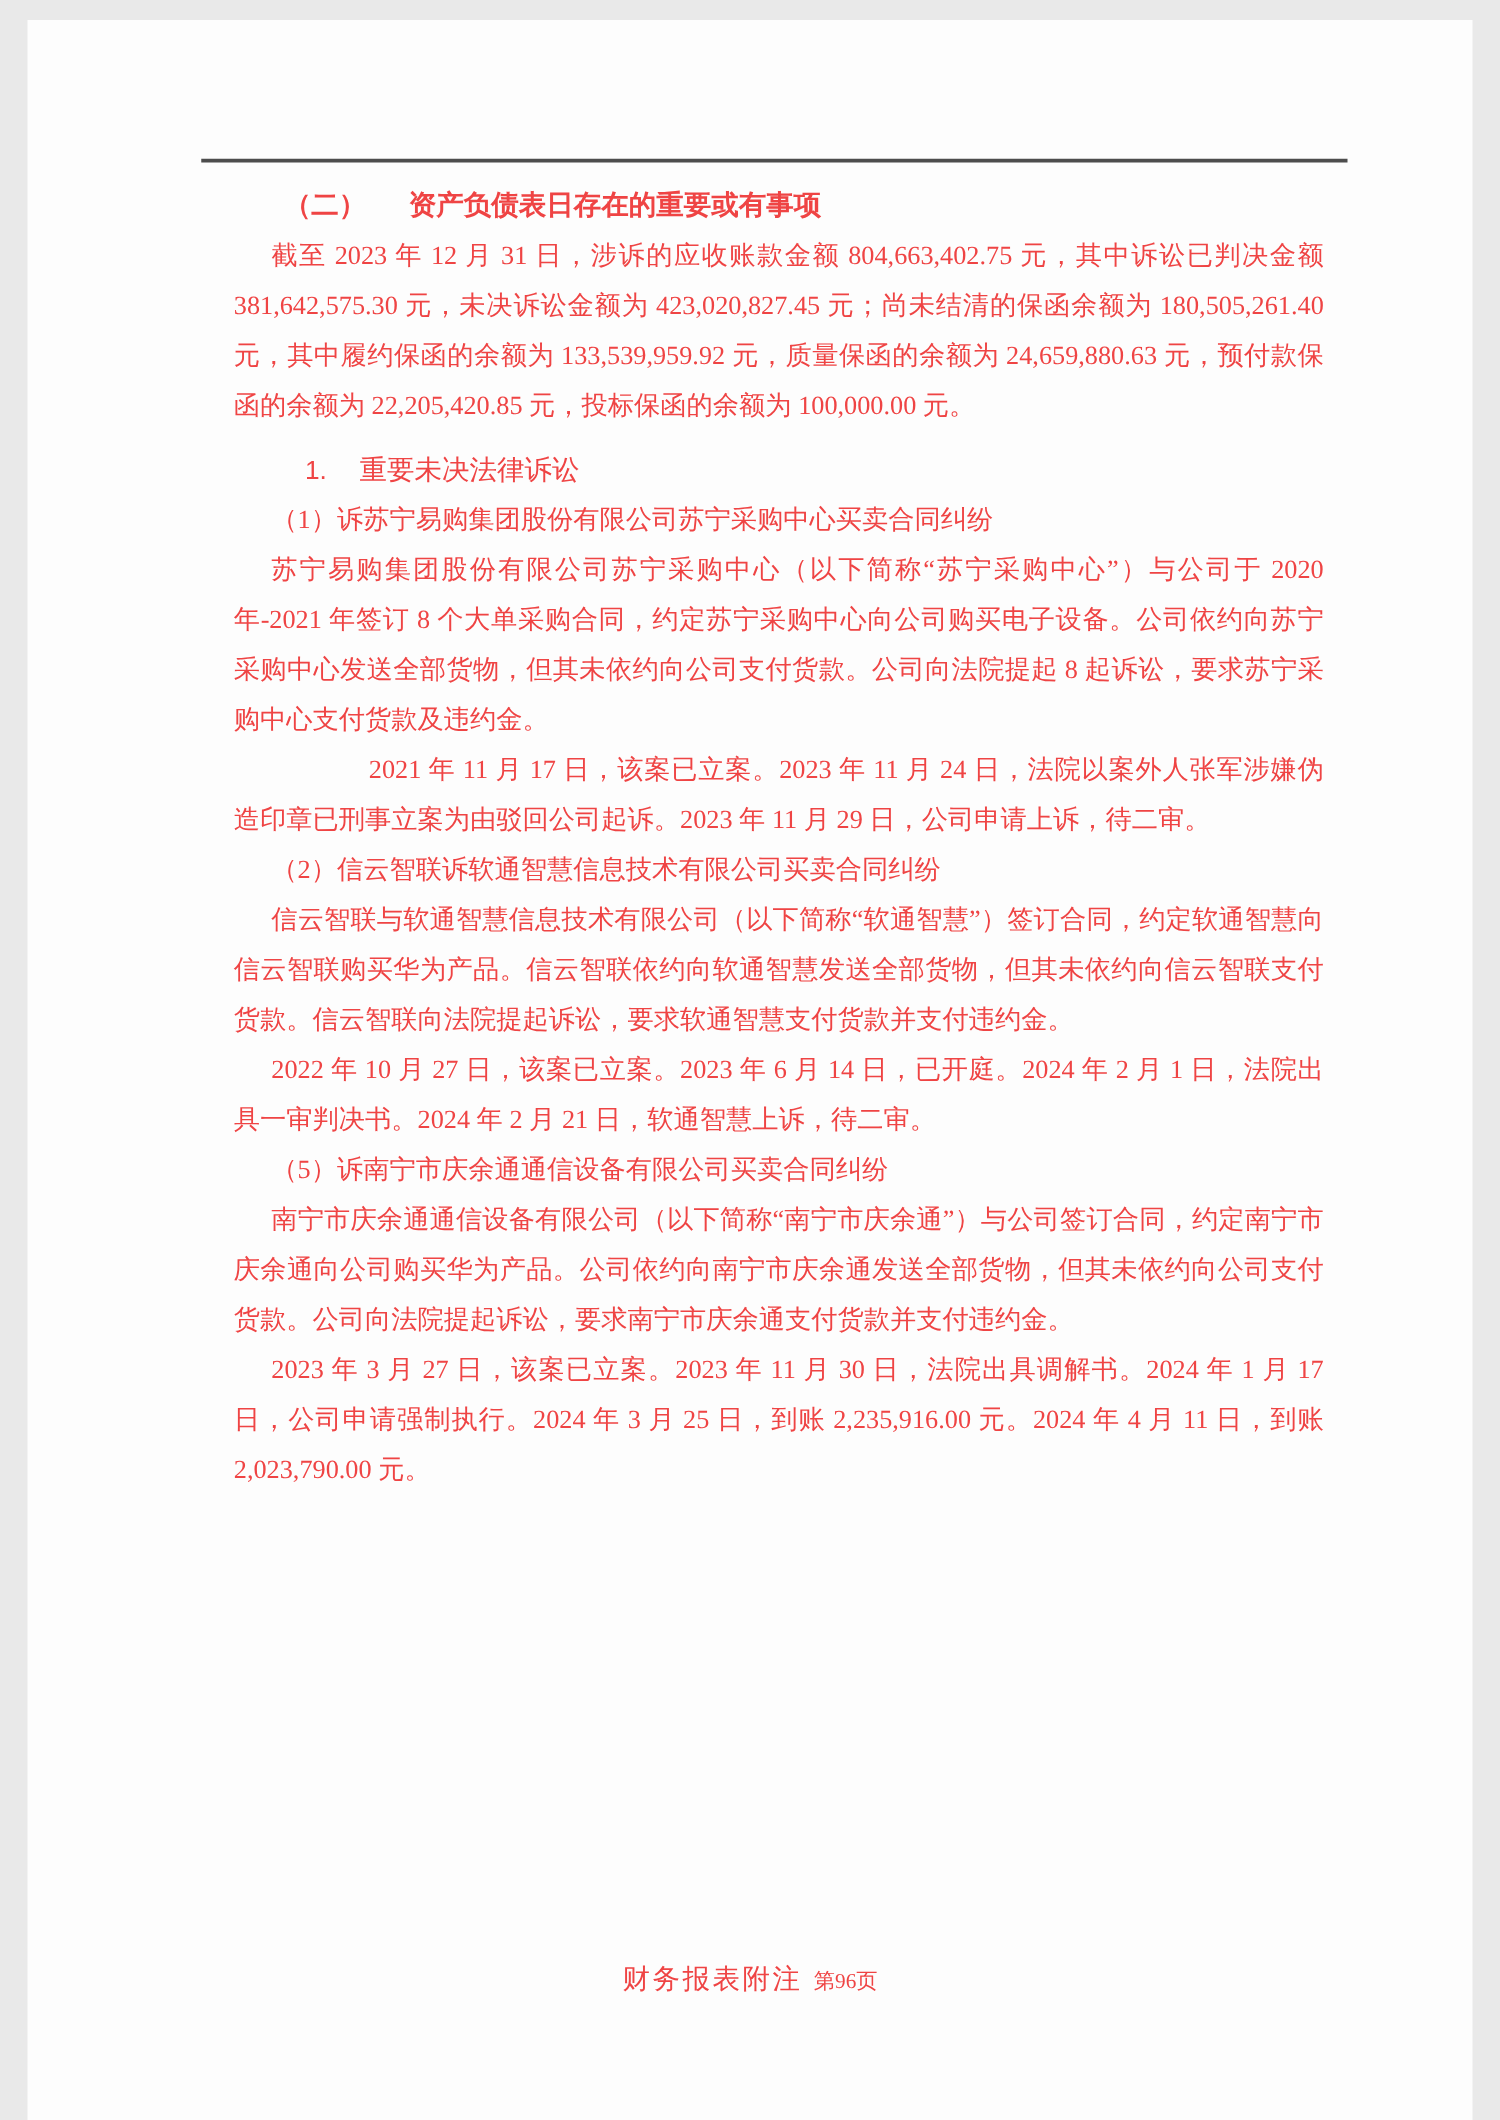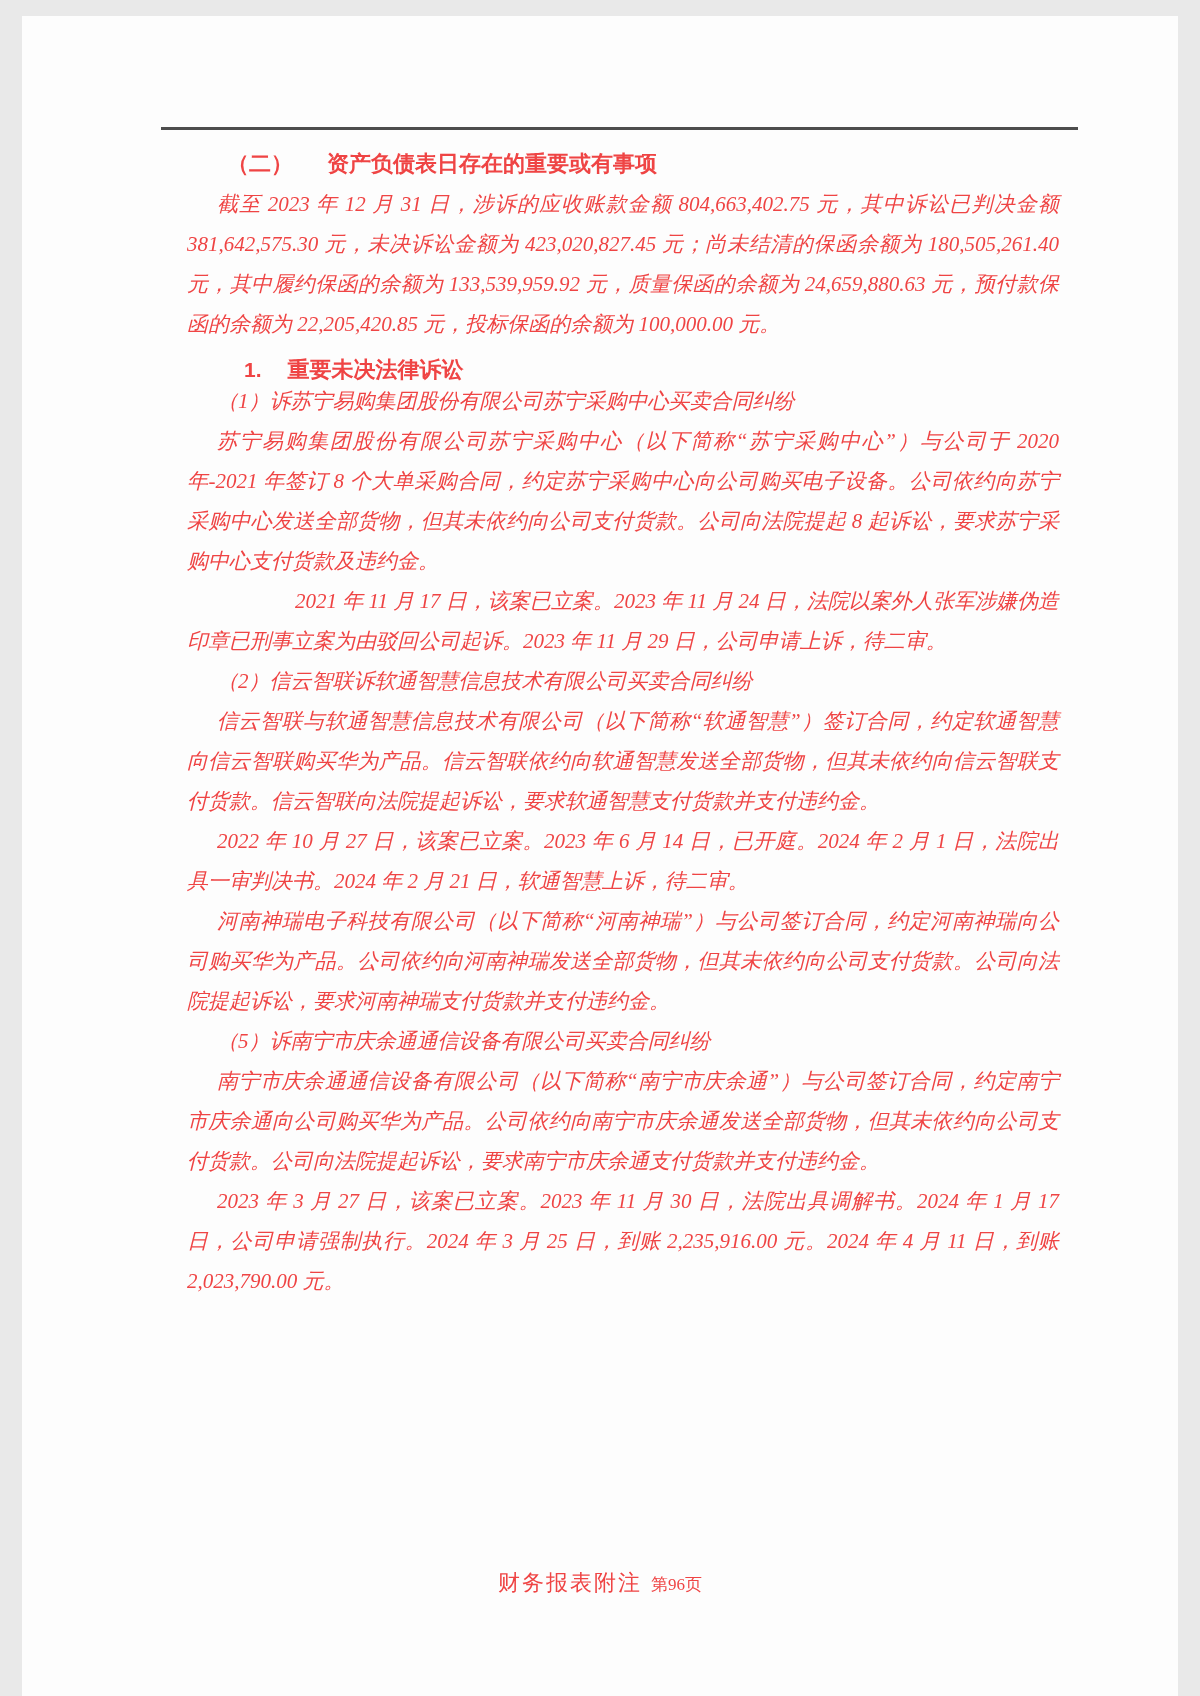--- a/index.html
+++ b/index.html
@@ -31,32 +31,31 @@
     margin: 0;
     font-size: 22px;
     line-height: 40px;
     font-weight: 700;
     padding-left: 40px;
   }
   .h-sec .h-num { margin-right: 34px; }
   .h-sub {
     margin: 14px 0 0 0;
     font-size: 22px;
-    line-height: 23px;
-    font-weight: 700;
+    line-height: 36px;
+    font-weight: 400;
     padding-left: 57px;
   }
   .h-sub .h-num { margin-right: 26px; font-family: "Liberation Sans", sans-serif; font-size: 21px; }
   .para {
     margin: 0;
     font-size: 21px;
     line-height: 40px;
     text-align: justify;
     text-indent: 30px;
-    font-style: italic;
   }
   .para.deep { text-indent: 108px; }
   .footer {
     position: absolute;
     top: 1552px;
     left: 0;
     width: 100%;
     text-align: center;
     white-space: nowrap;
     font-family: Liberation Serif, serif;
@@ -89,21 +88,20 @@
       <p class="para deep">2021 年 11 月 17 日，该案已立案。2023 年 11 月 24 日，法院以案外人张军涉嫌伪造印章已刑事立案为由驳回公司起诉。2023 年 11 月 29 日，公司申请上诉，待二审。</p>
     </div>
 
     <div>
       <p class="para">（2）信云智联诉软通智慧信息技术有限公司买卖合同纠纷</p>
       <p class="para">信云智联与软通智慧信息技术有限公司（以下简称“软通智慧”）签订合同，约定软通智慧向信云智联购买华为产品。信云智联依约向软通智慧发送全部货物，但其未依约向信云智联支付货款。信云智联向法院提起诉讼，要求软通智慧支付货款并支付违约金。</p>
       <p class="para">2022 年 10 月 27 日，该案已立案。2023 年 6 月 14 日，已开庭。2024 年 2 月 1 日，法院出具一审判决书。2024 年 2 月 21 日，软通智慧上诉，待二审。</p>
     </div>
 
     <div>
-      <p class="para">河南神瑞电子科技有限公司（以下简称“河南神瑞”）与公司签订合同，约定河南神瑞向公司购买华为产品。公司依约向河南神瑞发送全部货物，但其未依约向公司支付货款。公司向法院提起诉讼，要求河南神瑞支付货款并支付违约金。</p>
     </div>
 
     <div>
       <p class="para">（5）诉南宁市庆余通通信设备有限公司买卖合同纠纷</p>
       <p class="para">南宁市庆余通通信设备有限公司（以下简称“南宁市庆余通”）与公司签订合同，约定南宁市庆余通向公司购买华为产品。公司依约向南宁市庆余通发送全部货物，但其未依约向公司支付货款。公司向法院提起诉讼，要求南宁市庆余通支付货款并支付违约金。</p>
       <p class="para">2023 年 3 月 27 日，该案已立案。2023 年 11 月 30 日，法院出具调解书。2024 年 1 月 17 日，公司申请强制执行。2024 年 3 月 25 日，到账 2,235,916.00 元。2024 年 4 月 11 日，到账 2,023,790.00 元。</p>
     </div>
 
   </div>
 

